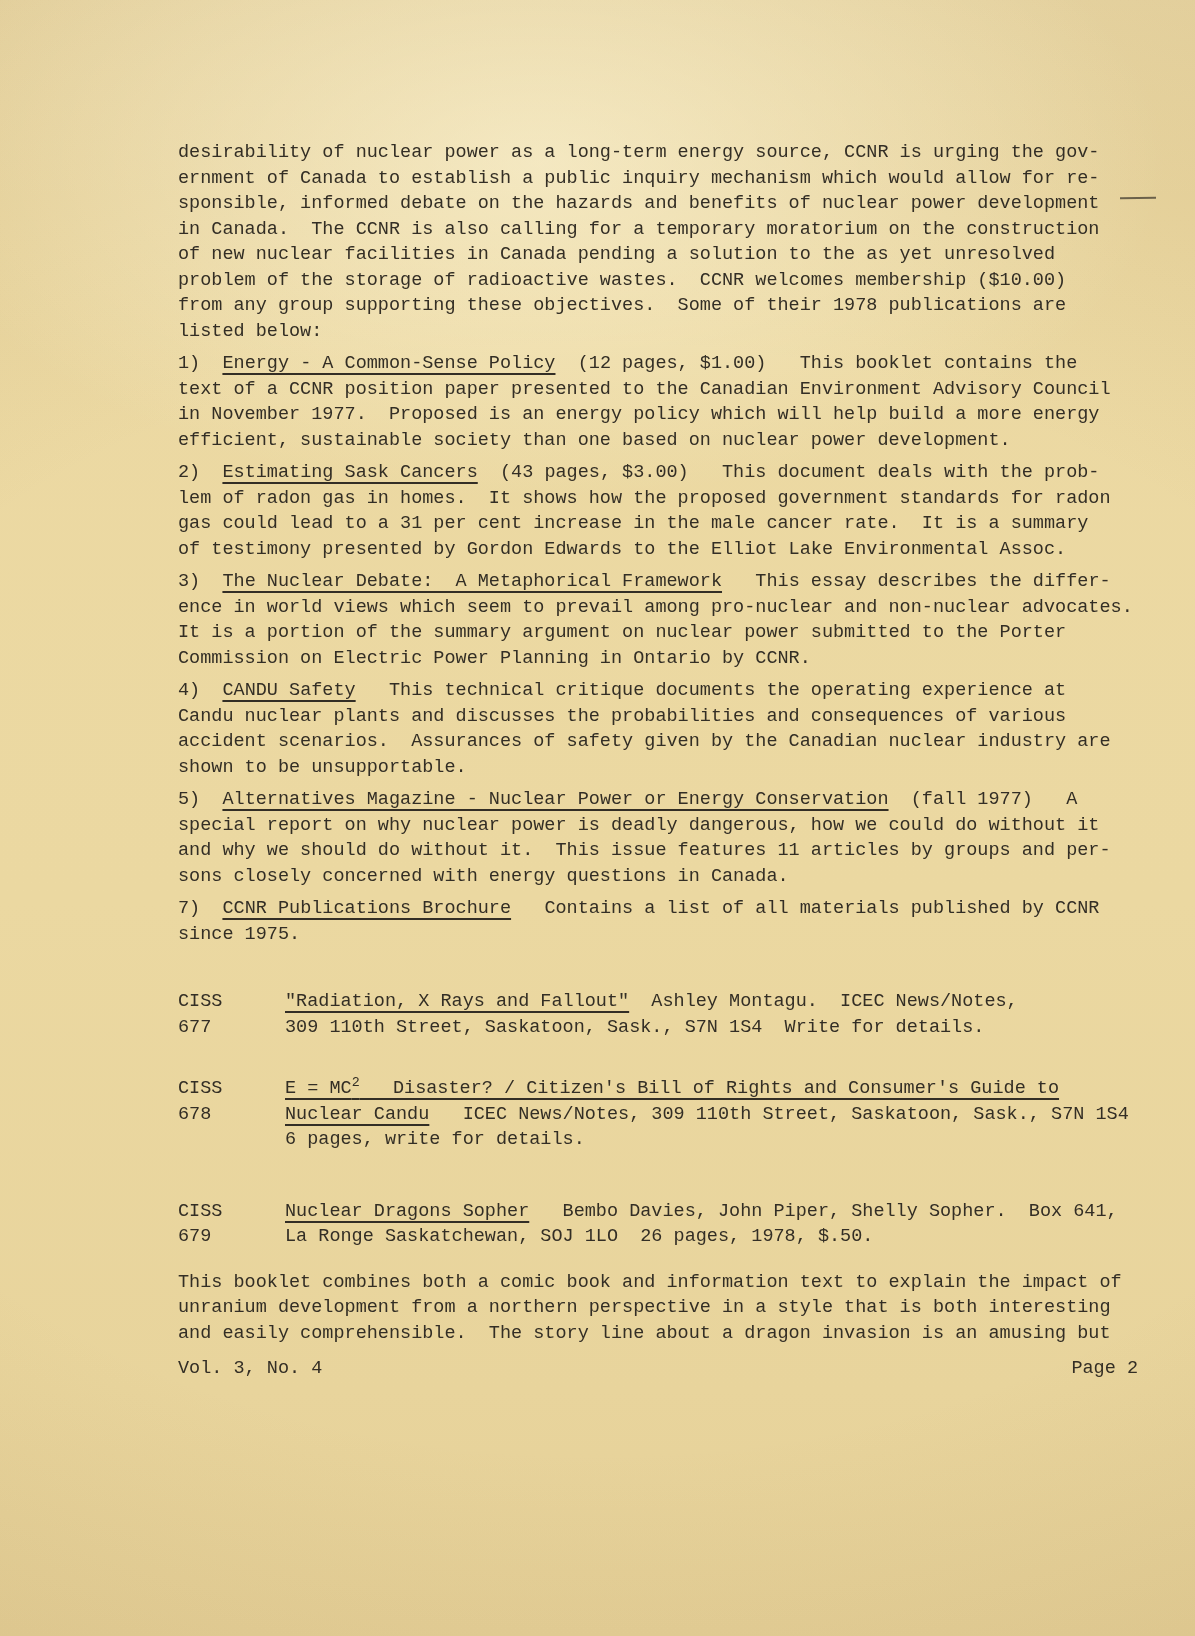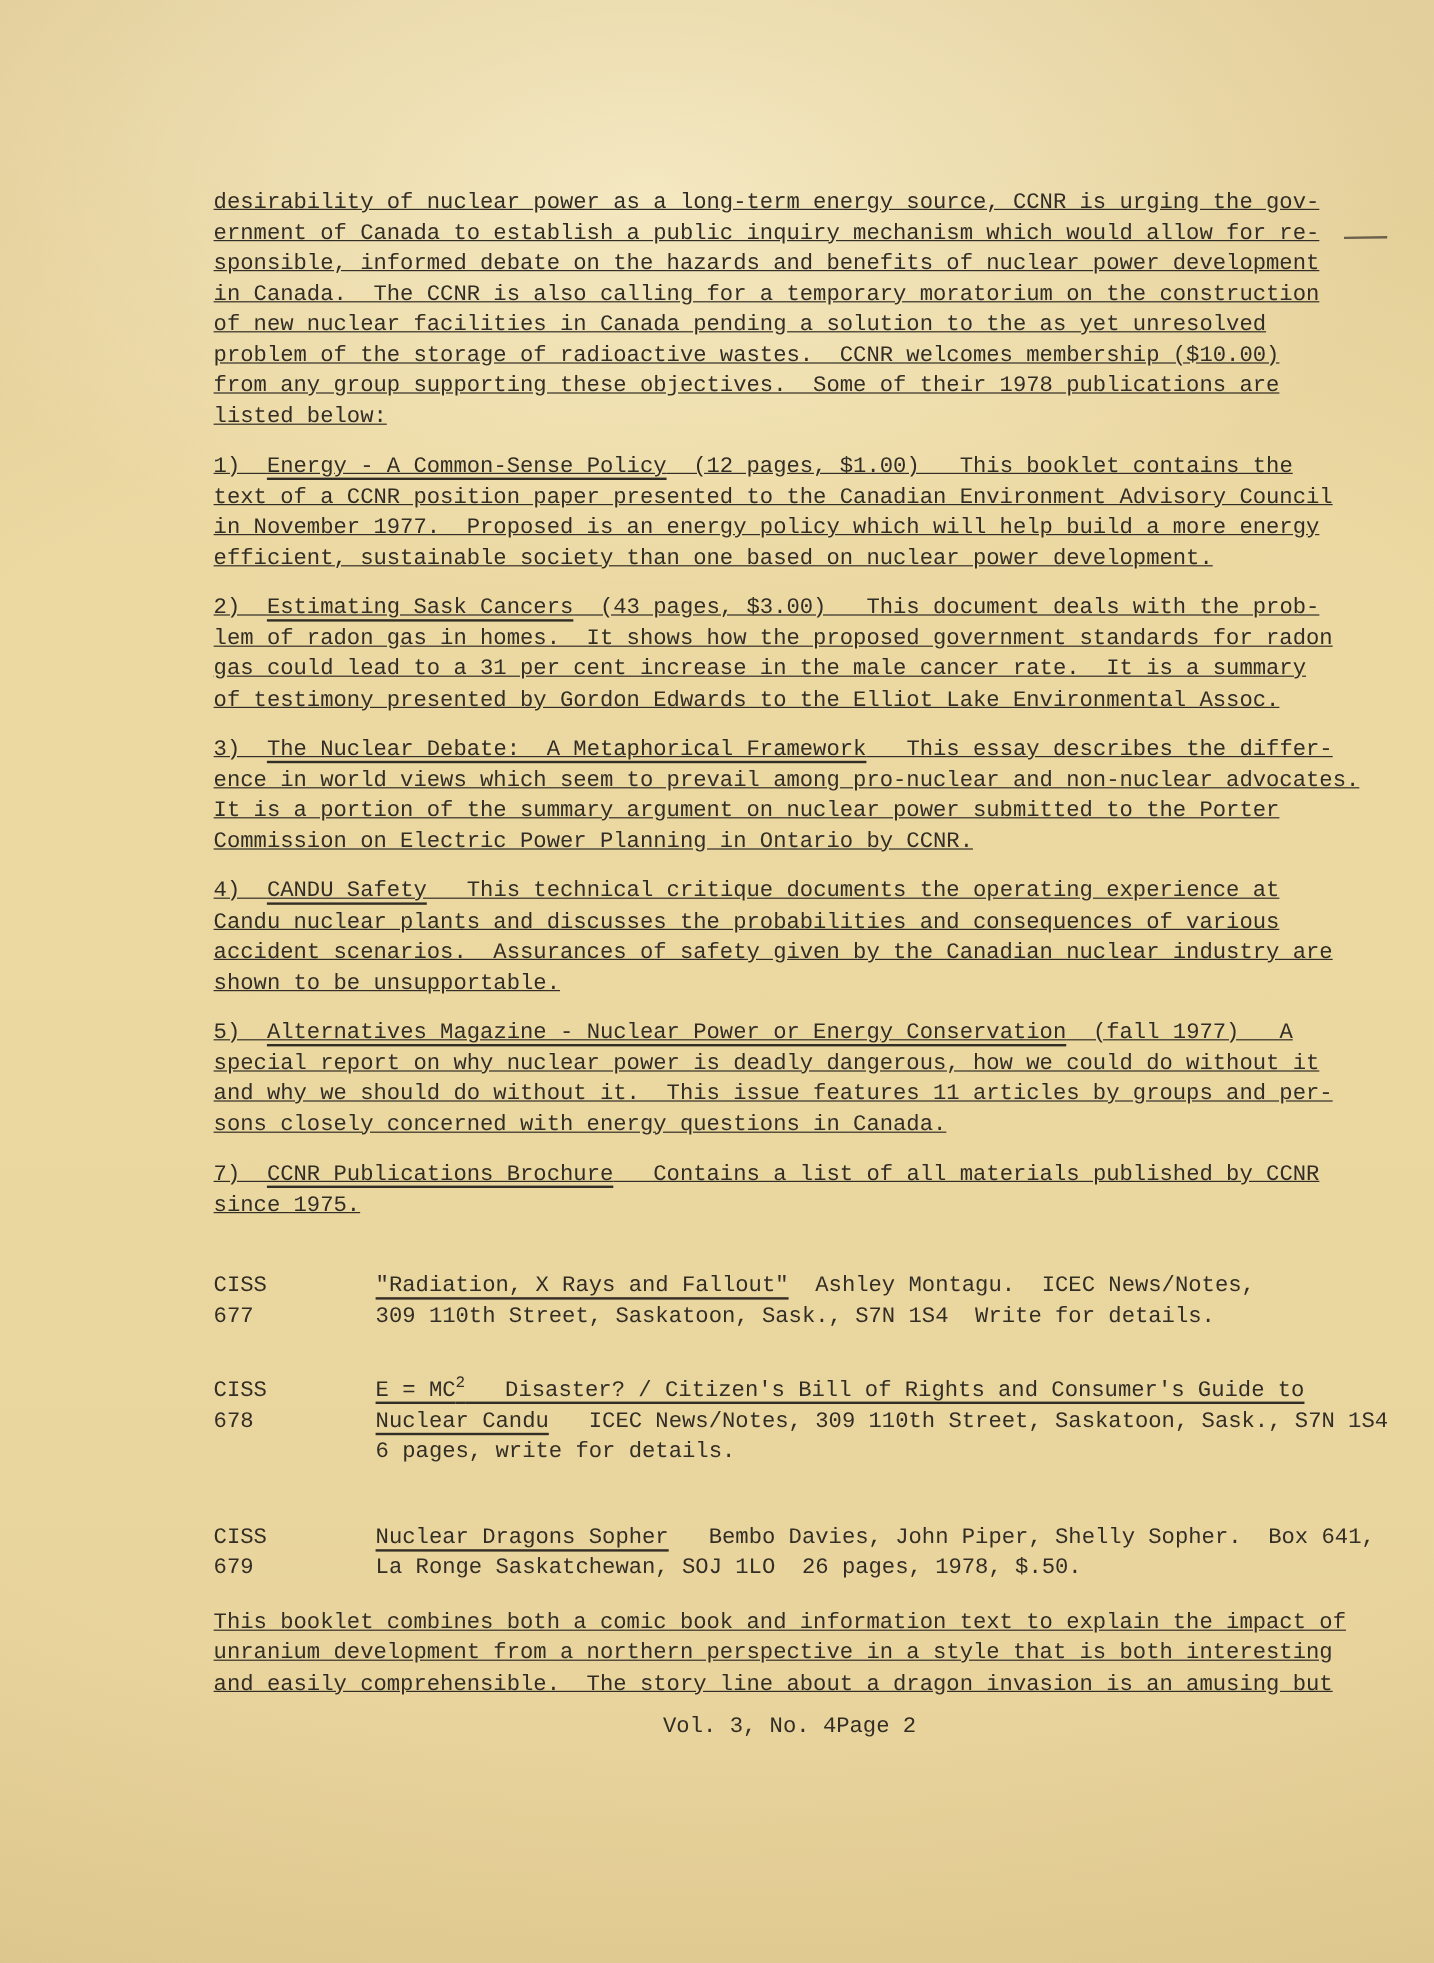--- a/index.html
+++ b/index.html
@@ -18,55 +18,53 @@
     font-size:18.5px;
     line-height:25.5px;
     color:#332e25;
   }
   .content {
     position:absolute;
     left:178px; top:140px;
     width:990px;
   }
   .para {
-    margin:16px 0 7px 0;
+    margin:0 0 7px 0;
     white-space:pre-wrap;
-    text-decoration:underline;
   }
   .u {
     text-decoration:underline;
     text-decoration-thickness:1.8px;
     text-underline-offset:4.5px;
   }
   sup.msup {
     font-size:0.72em;
     vertical-align:super;
     line-height:0;
   }
   .ciss {
     display:flex;
     align-items:flex-start;
-    gap:28px;
   }
   .ciss-label {
     width:107px;
     flex:0 0 107px;
     white-space:pre-line;
   }
   .ciss-content {
     flex:1;
     white-space:pre-wrap;
   }
   .ciss-677 { margin-top:42px; }
   .ciss-678 { margin-top:36px; }
   .ciss-679 { margin-top:46px; }
   .closing  { margin-top:20px; margin-bottom:0; }
   .footer {
     display:flex;
-    justify-content:center;
+    justify-content:space-between;
     margin-top:10px;
     padding-right:30px;
   }
   .stray-mark {
     position:absolute;
     left:1120px; top:197px;
     width:36px; height:2px;
     background:#423b2f;
     opacity:0.75;
     transform:rotate(-0.8deg);

